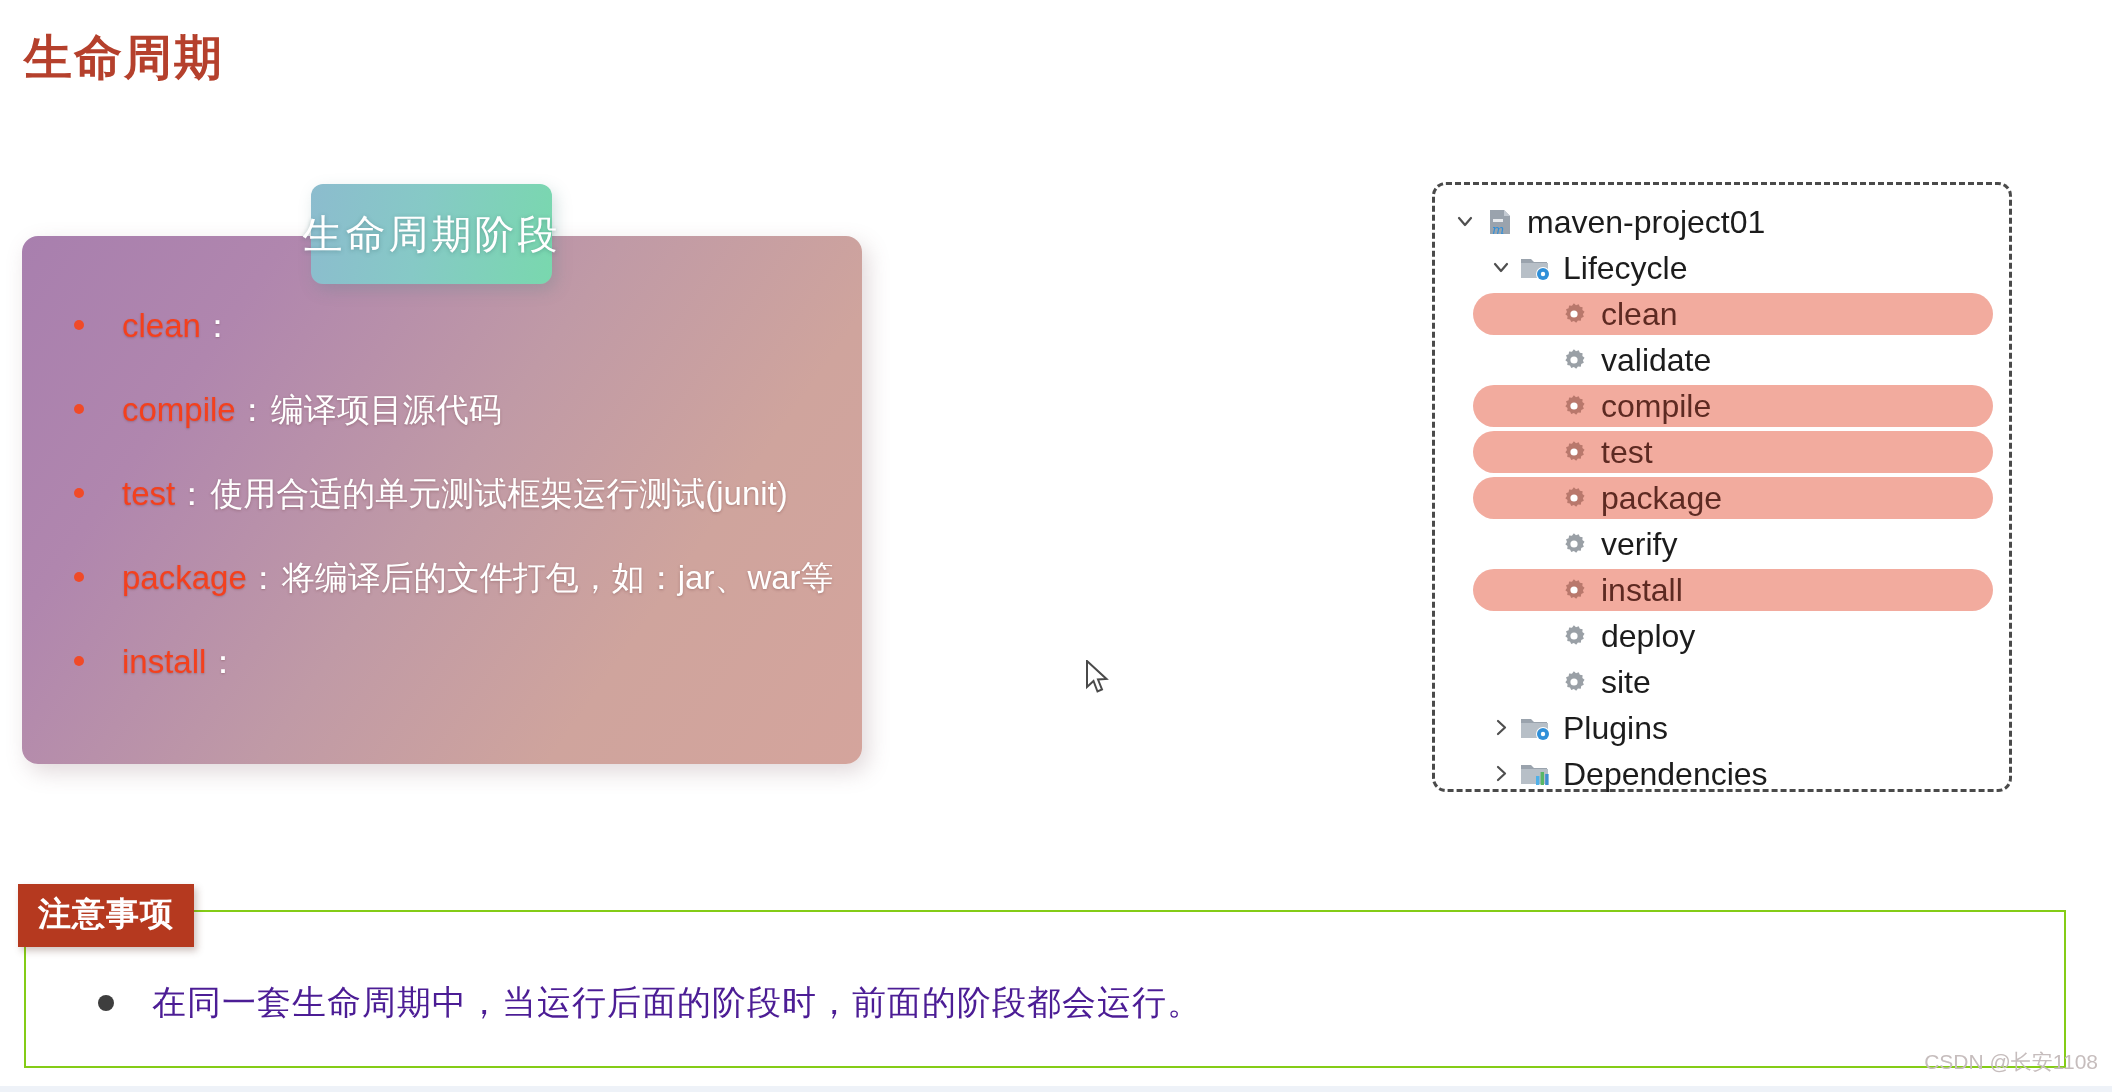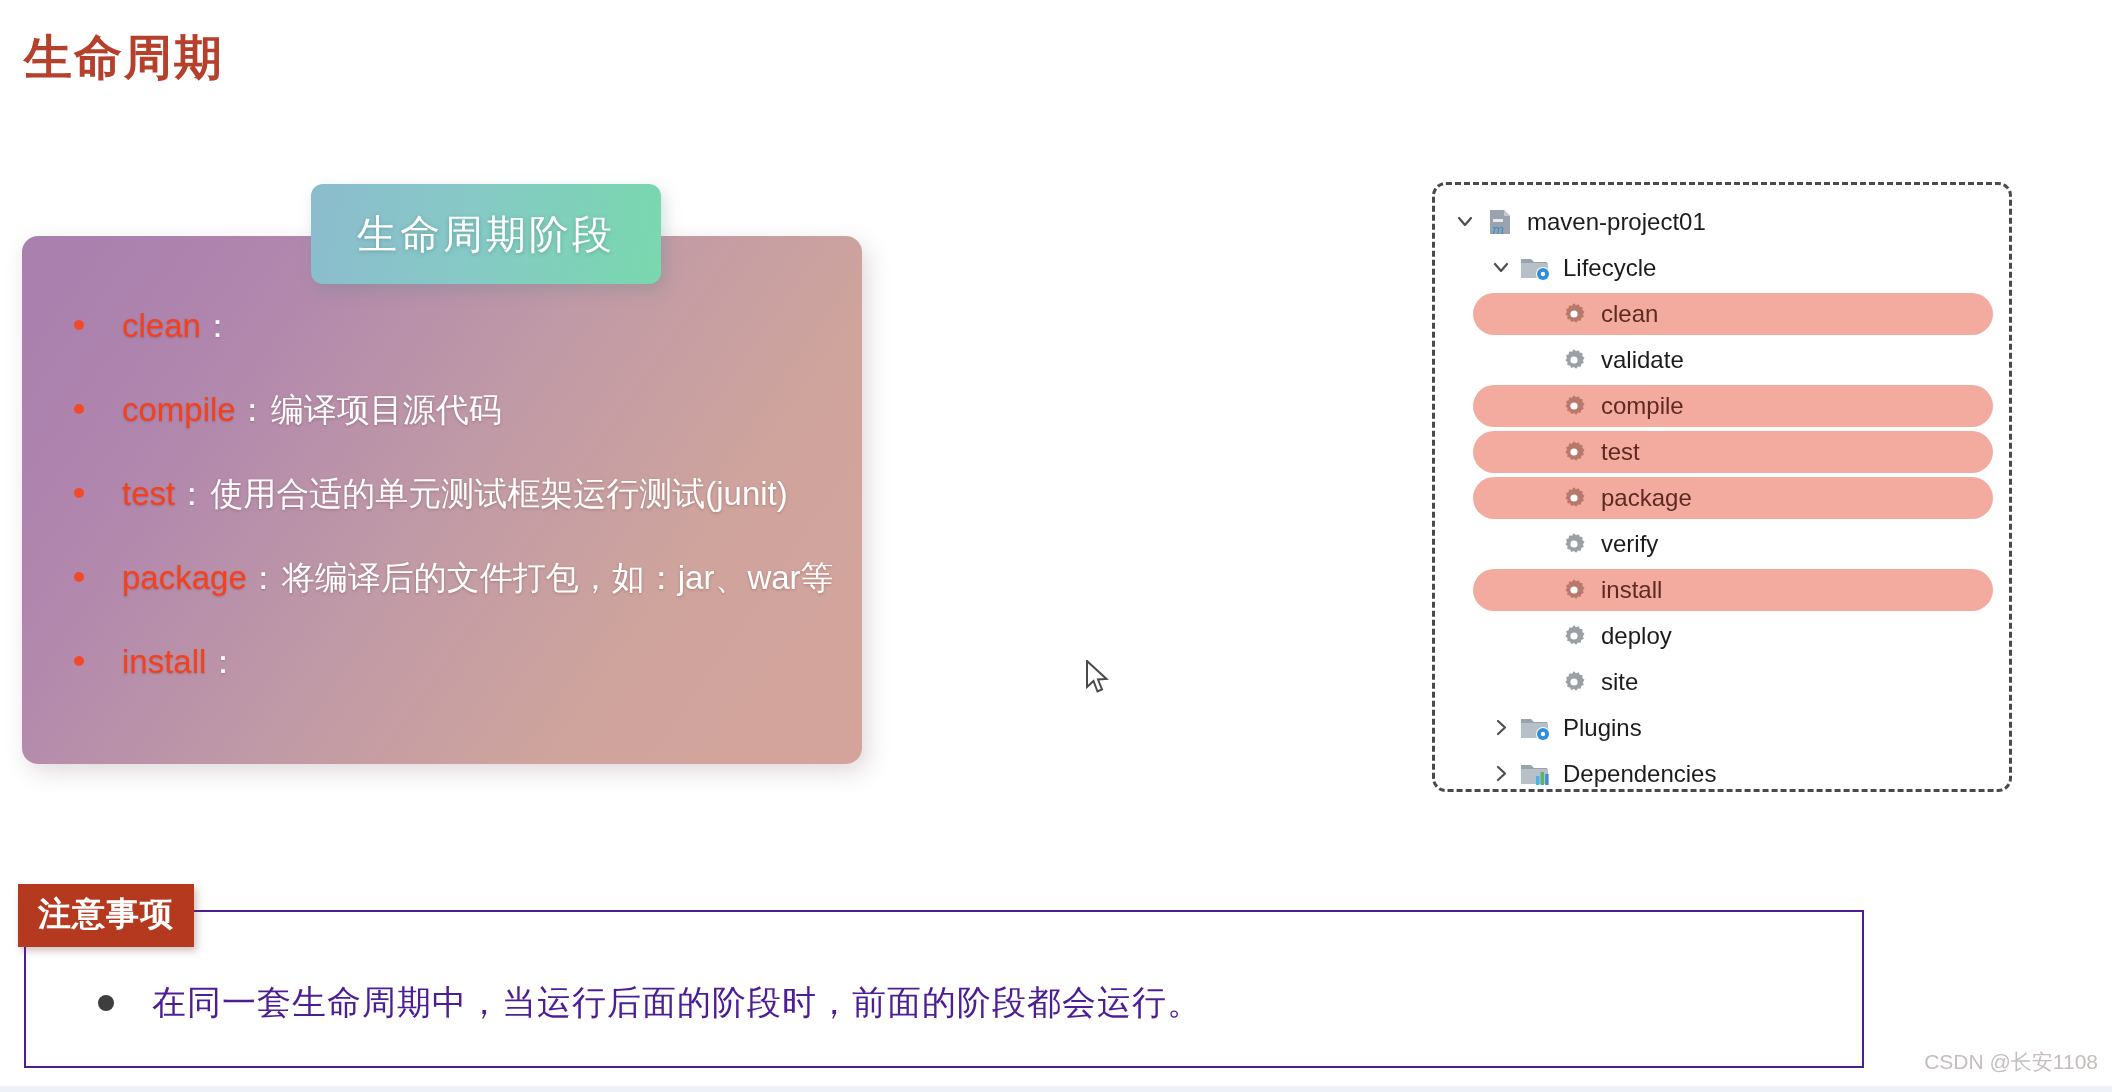--- a/index.html
+++ b/index.html
@@ -86,21 +86,21 @@
     color: #ffffff;
     font-size: 33px;
     text-shadow: 0 1px 3px rgba(90, 40, 40, 0.32);
   }
 
   
   .tag {
     position: absolute;
     left: 311px;
     top: 184px;
-    width: 350px;
+    width: 241px;
     height: 100px;
     border-radius: 12px;
     background: linear-gradient(100deg, #8cbcce 0%, #86c9c6 45%, #79d8ae 100%);
     box-shadow: 4px 6px 16px rgba(80, 130, 130, 0.25);
     display: flex;
     align-items: center;
     justify-content: center;
   }
   .tag-label {
     color: #ffffff;
@@ -143,21 +143,21 @@
     width: 34px;
     height: 32px;
     flex: 0 0 auto;
     margin-right: 10px;
     display: flex;
     align-items: center;
     justify-content: center;
   }
   .tree-icon svg { display: block; }
   .tree-label {
-    font-size: 24px;
+    font-size: 32px;
     color: #1c1c1c;
     font-family: "Liberation Sans", sans-serif;
   }
 
   
   .lvl0 { padding-left: 14px; }
   .lvl1 { padding-left: 50px; }
   .lvl2 { padding-left: 122px; }
 
   
@@ -173,23 +173,23 @@
   }
   .tree-row.hl .tree-icon,
   .tree-row.hl .tree-label { position: relative; z-index: 1; }
   .tree-row.hl .tree-label { color: #5d2a22; }
 
   
   .note-box {
     position: absolute;
     left: 24px;
     top: 910px;
-    width: 1840px;
+    width: 2042px;
     height: 158px;
-    border: 2px solid #4c1d95;
+    border: 2px solid #84cc16;
     box-sizing: border-box;
     background: #ffffff;
   }
   .note-tab {
     position: absolute;
     left: -8px;
     top: -28px;
     background: #b5391f;
     color: #ffffff;
     font-size: 33px;

